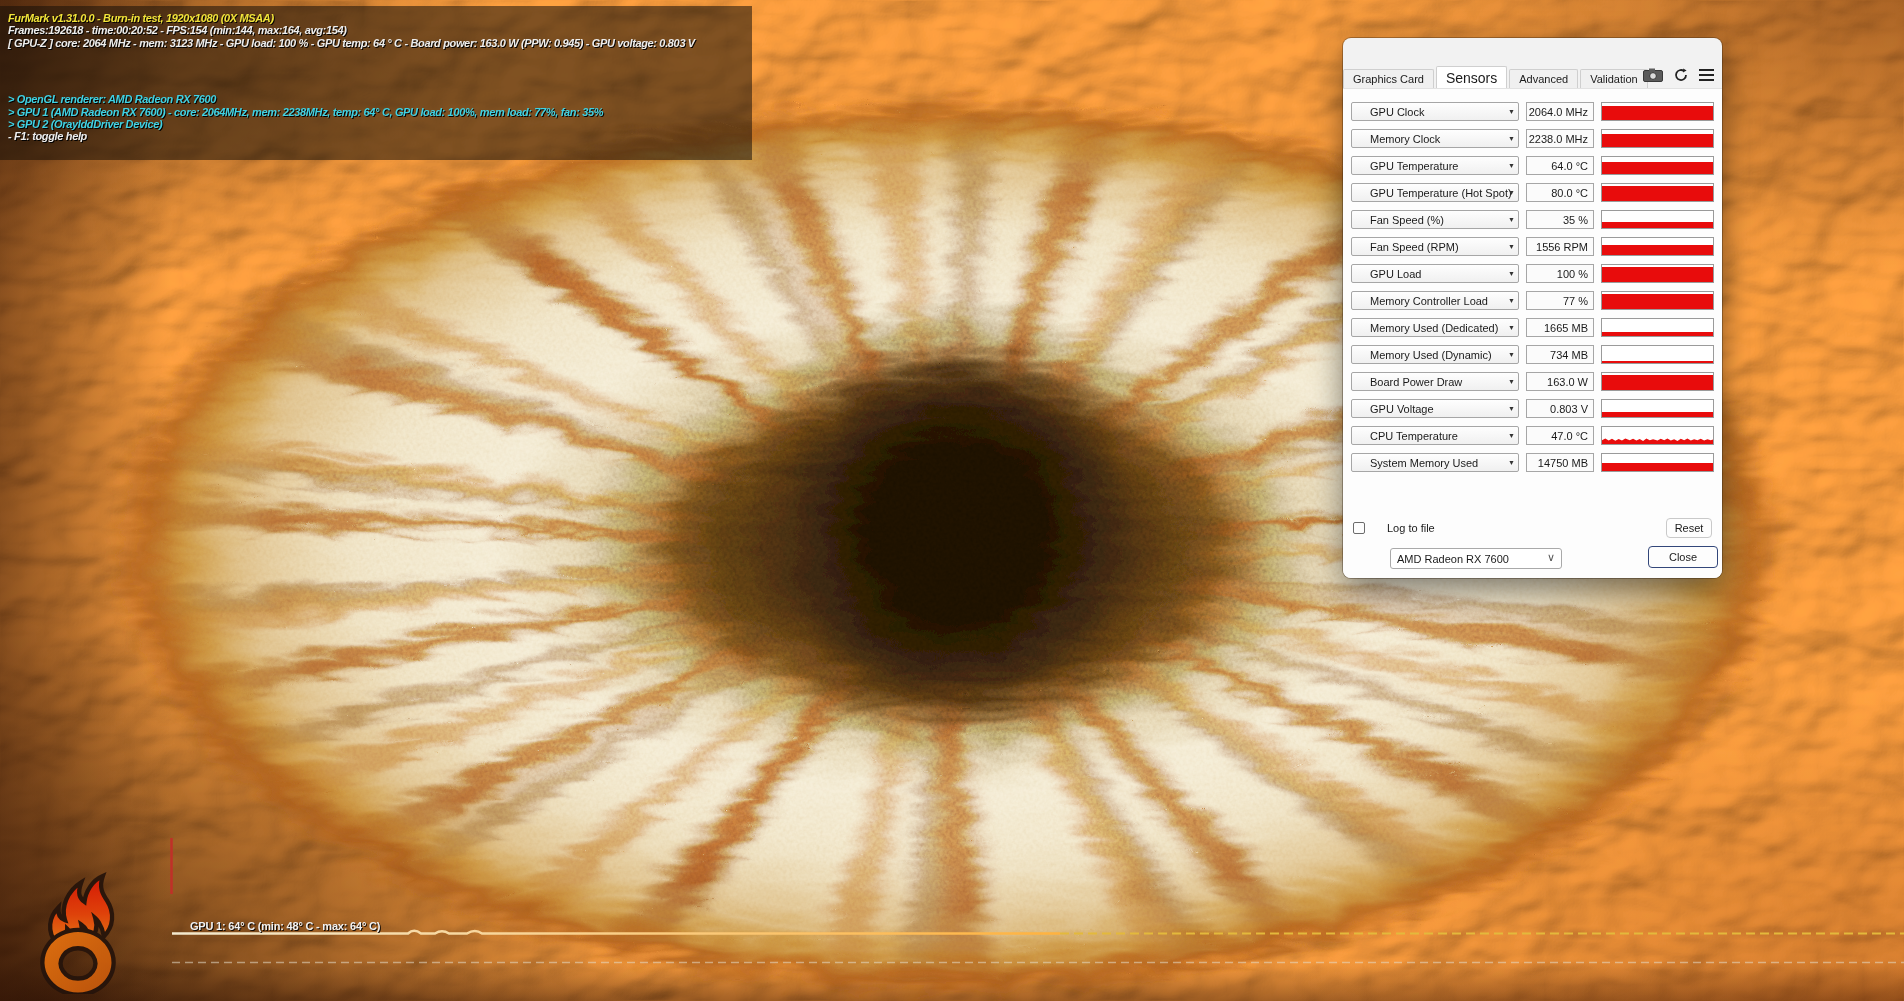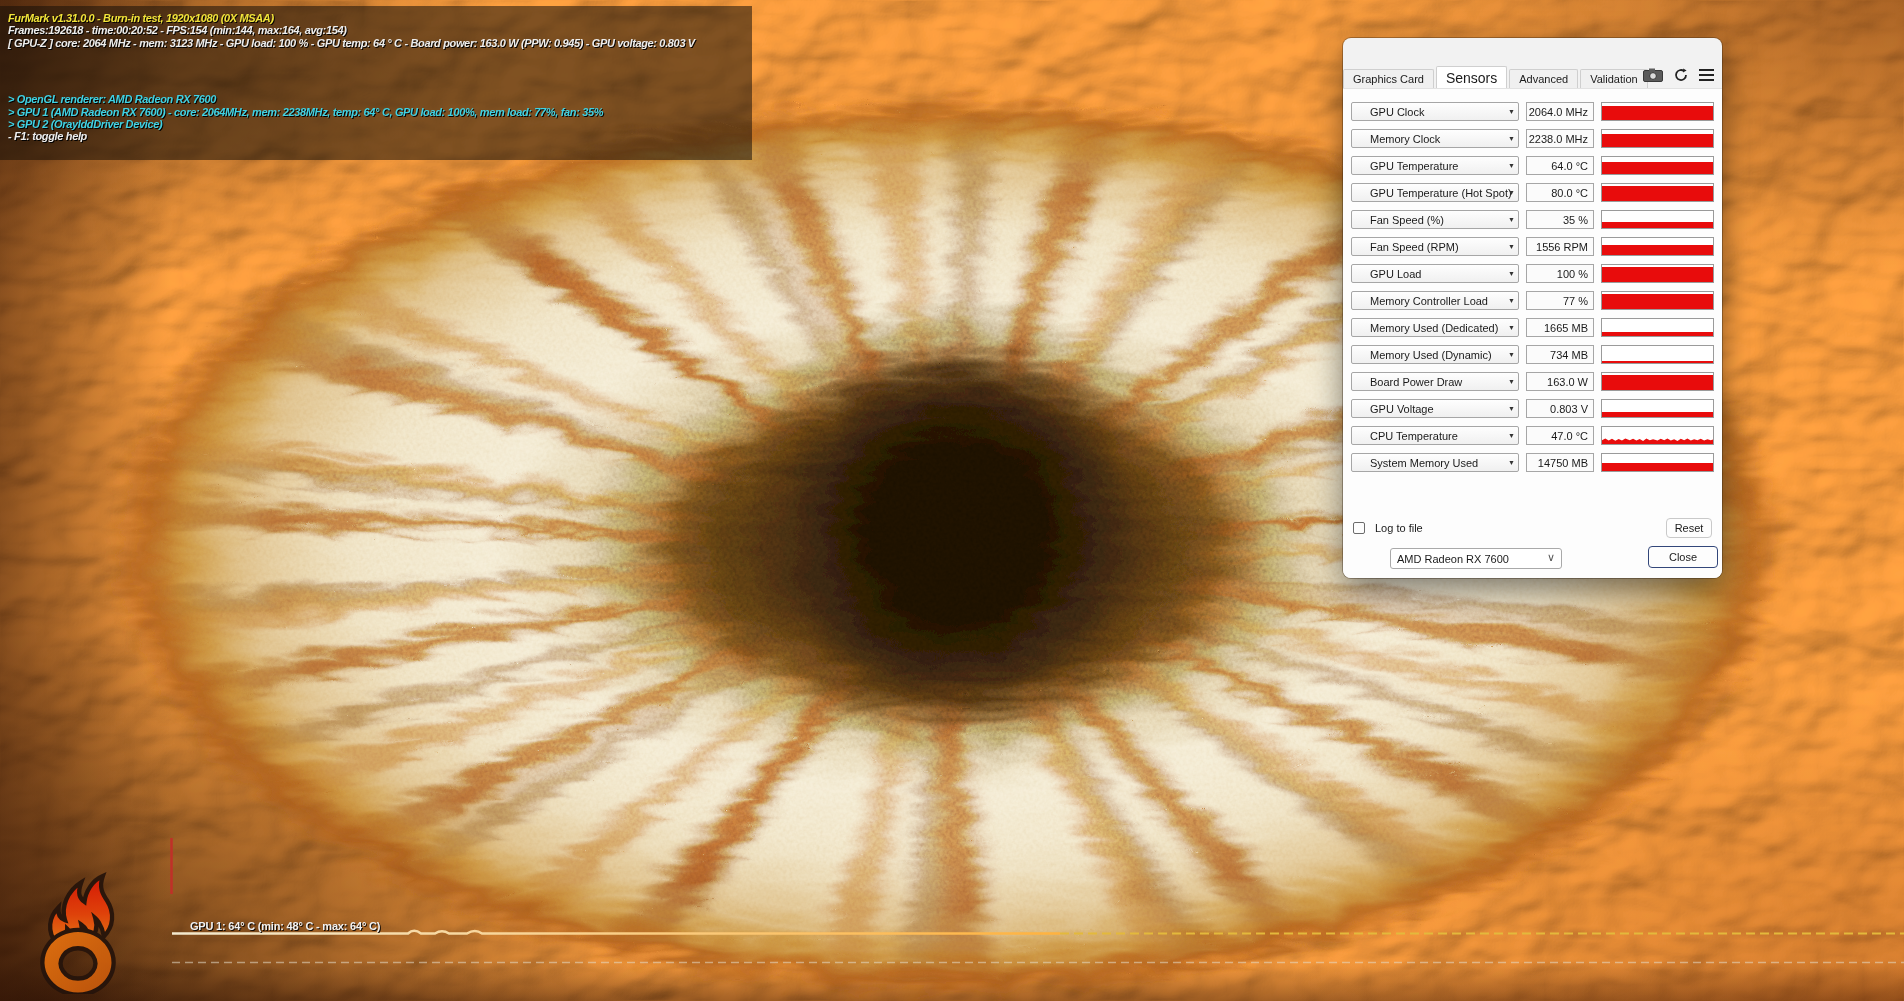--- a/index.html
+++ b/index.html
@@ -88,21 +88,21 @@
   .sval{width:68px;margin-left:7px;border:1px solid #a6a6a6;background:#fbfbfb;
       display:flex;align-items:center;justify-content:flex-end;padding-right:5px;white-space:nowrap;}
   .sgraph{flex:1;margin-left:7px;border:1px solid #9a9a9a;background:#fff;position:relative;overflow:hidden;}
   .sfill{position:absolute;left:0;right:0;bottom:0;}
   .sfill.jag{clip-path:polygon(0 42%,3% 15%,6% 46%,9% 20%,12% 50%,15% 24%,18% 45%,21% 14%,
       25% 40%,28% 20%,31% 46%,34% 24%,37% 52%,40% 15%,43% 40%,46% 25%,50% 46%,53% 20%,
       56% 40%,59% 14%,62% 46%,65% 25%,68% 52%,71% 20%,74% 40%,77% 15%,80% 46%,83% 25%,
       86% 40%,89% 20%,92% 46%,95% 25%,98% 40%,100% 30%,100% 100%,0 100%);}
   .log-row{position:absolute;left:10px;top:433px;display:flex;align-items:center;}
   .chk{width:12px;height:12px;border:1px solid #6b6b6b;border-radius:2px;background:#fdfdfd;}
-  .chk-label{margin-left:10px;}
+  .chk-label{margin-left:22px;}
   .btn{position:absolute;display:flex;align-items:center;justify-content:center;
       background:#fdfdfd;border:1px solid #c9c9c9;border-radius:4px;color:#1a1a1a;}
   .btn-reset{right:10px;top:429px;width:46px;height:20px;}
   .btn-close{left:305px;top:457px;width:70px;height:22px;border:1px solid #33477a;}
   .dev-select{position:absolute;left:3px;top:459px;width:172px;height:21px;display:flex;
       align-items:center;padding:0 20px 0 6px;background:#fff;border:1px solid #a9a9a9;
       border-radius:3px;white-space:nowrap;margin-left:44px;}
   .dev-select .chev{position:absolute;right:6px;top:2px;color:#555;font-size:11px;}
 </style>
 </head>

